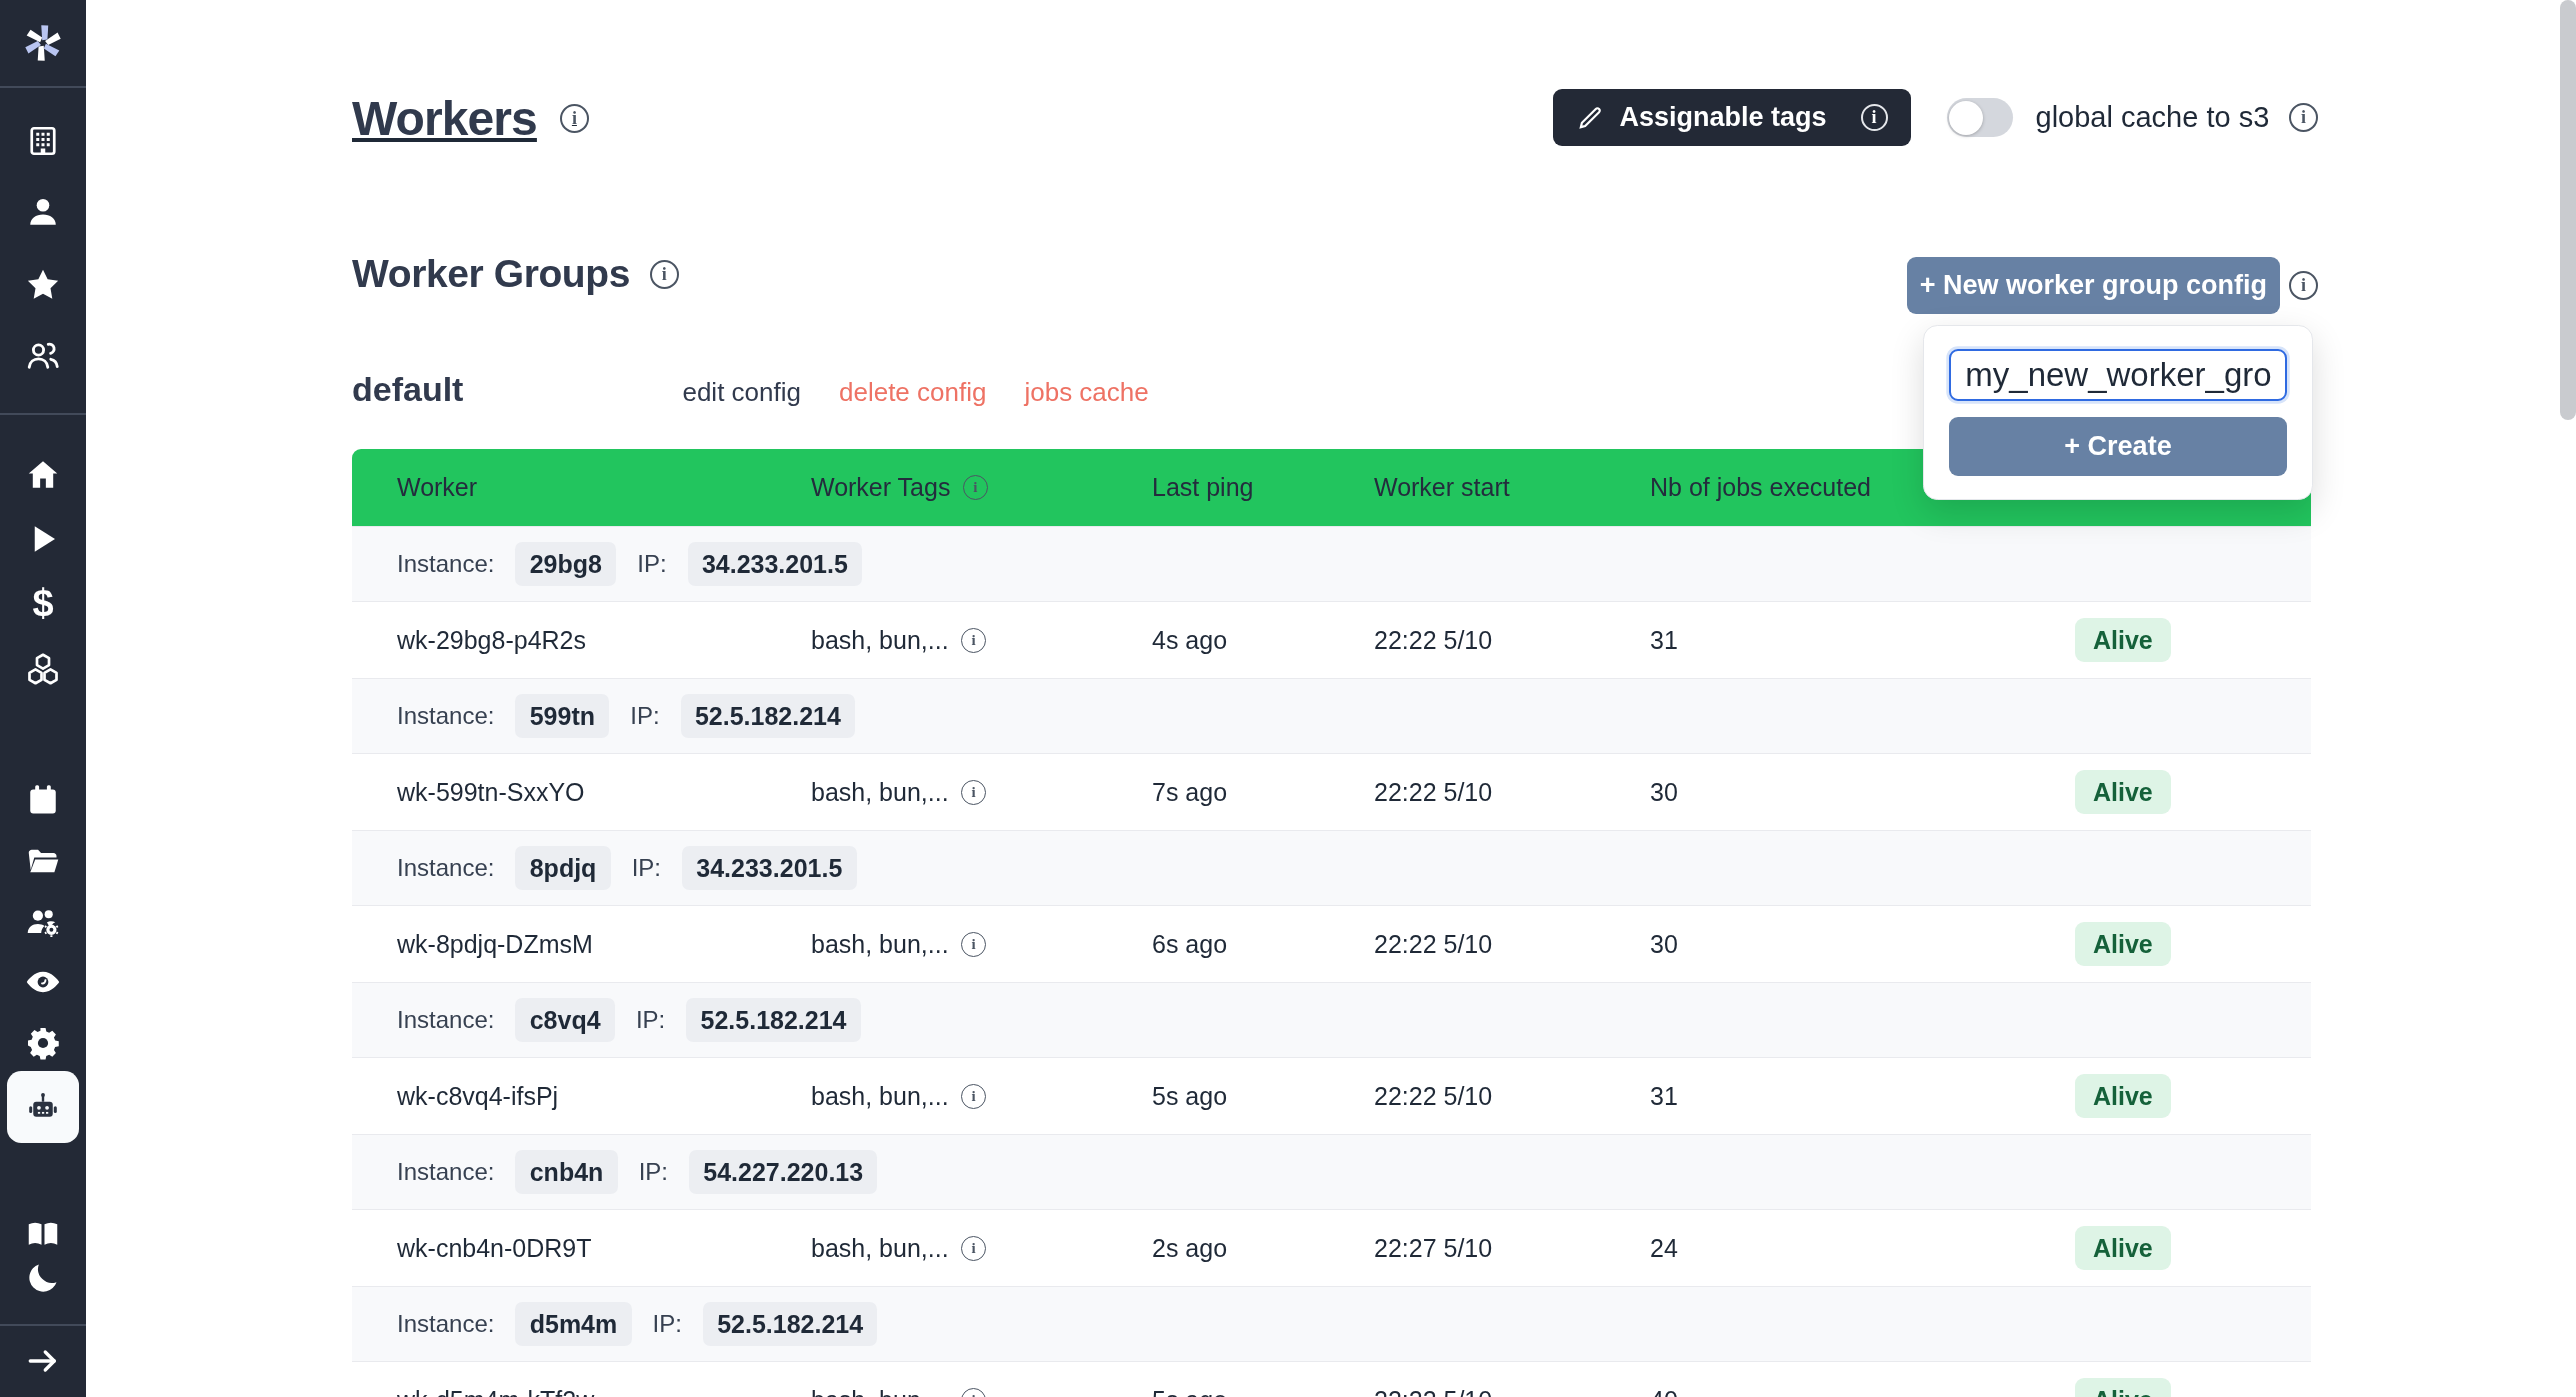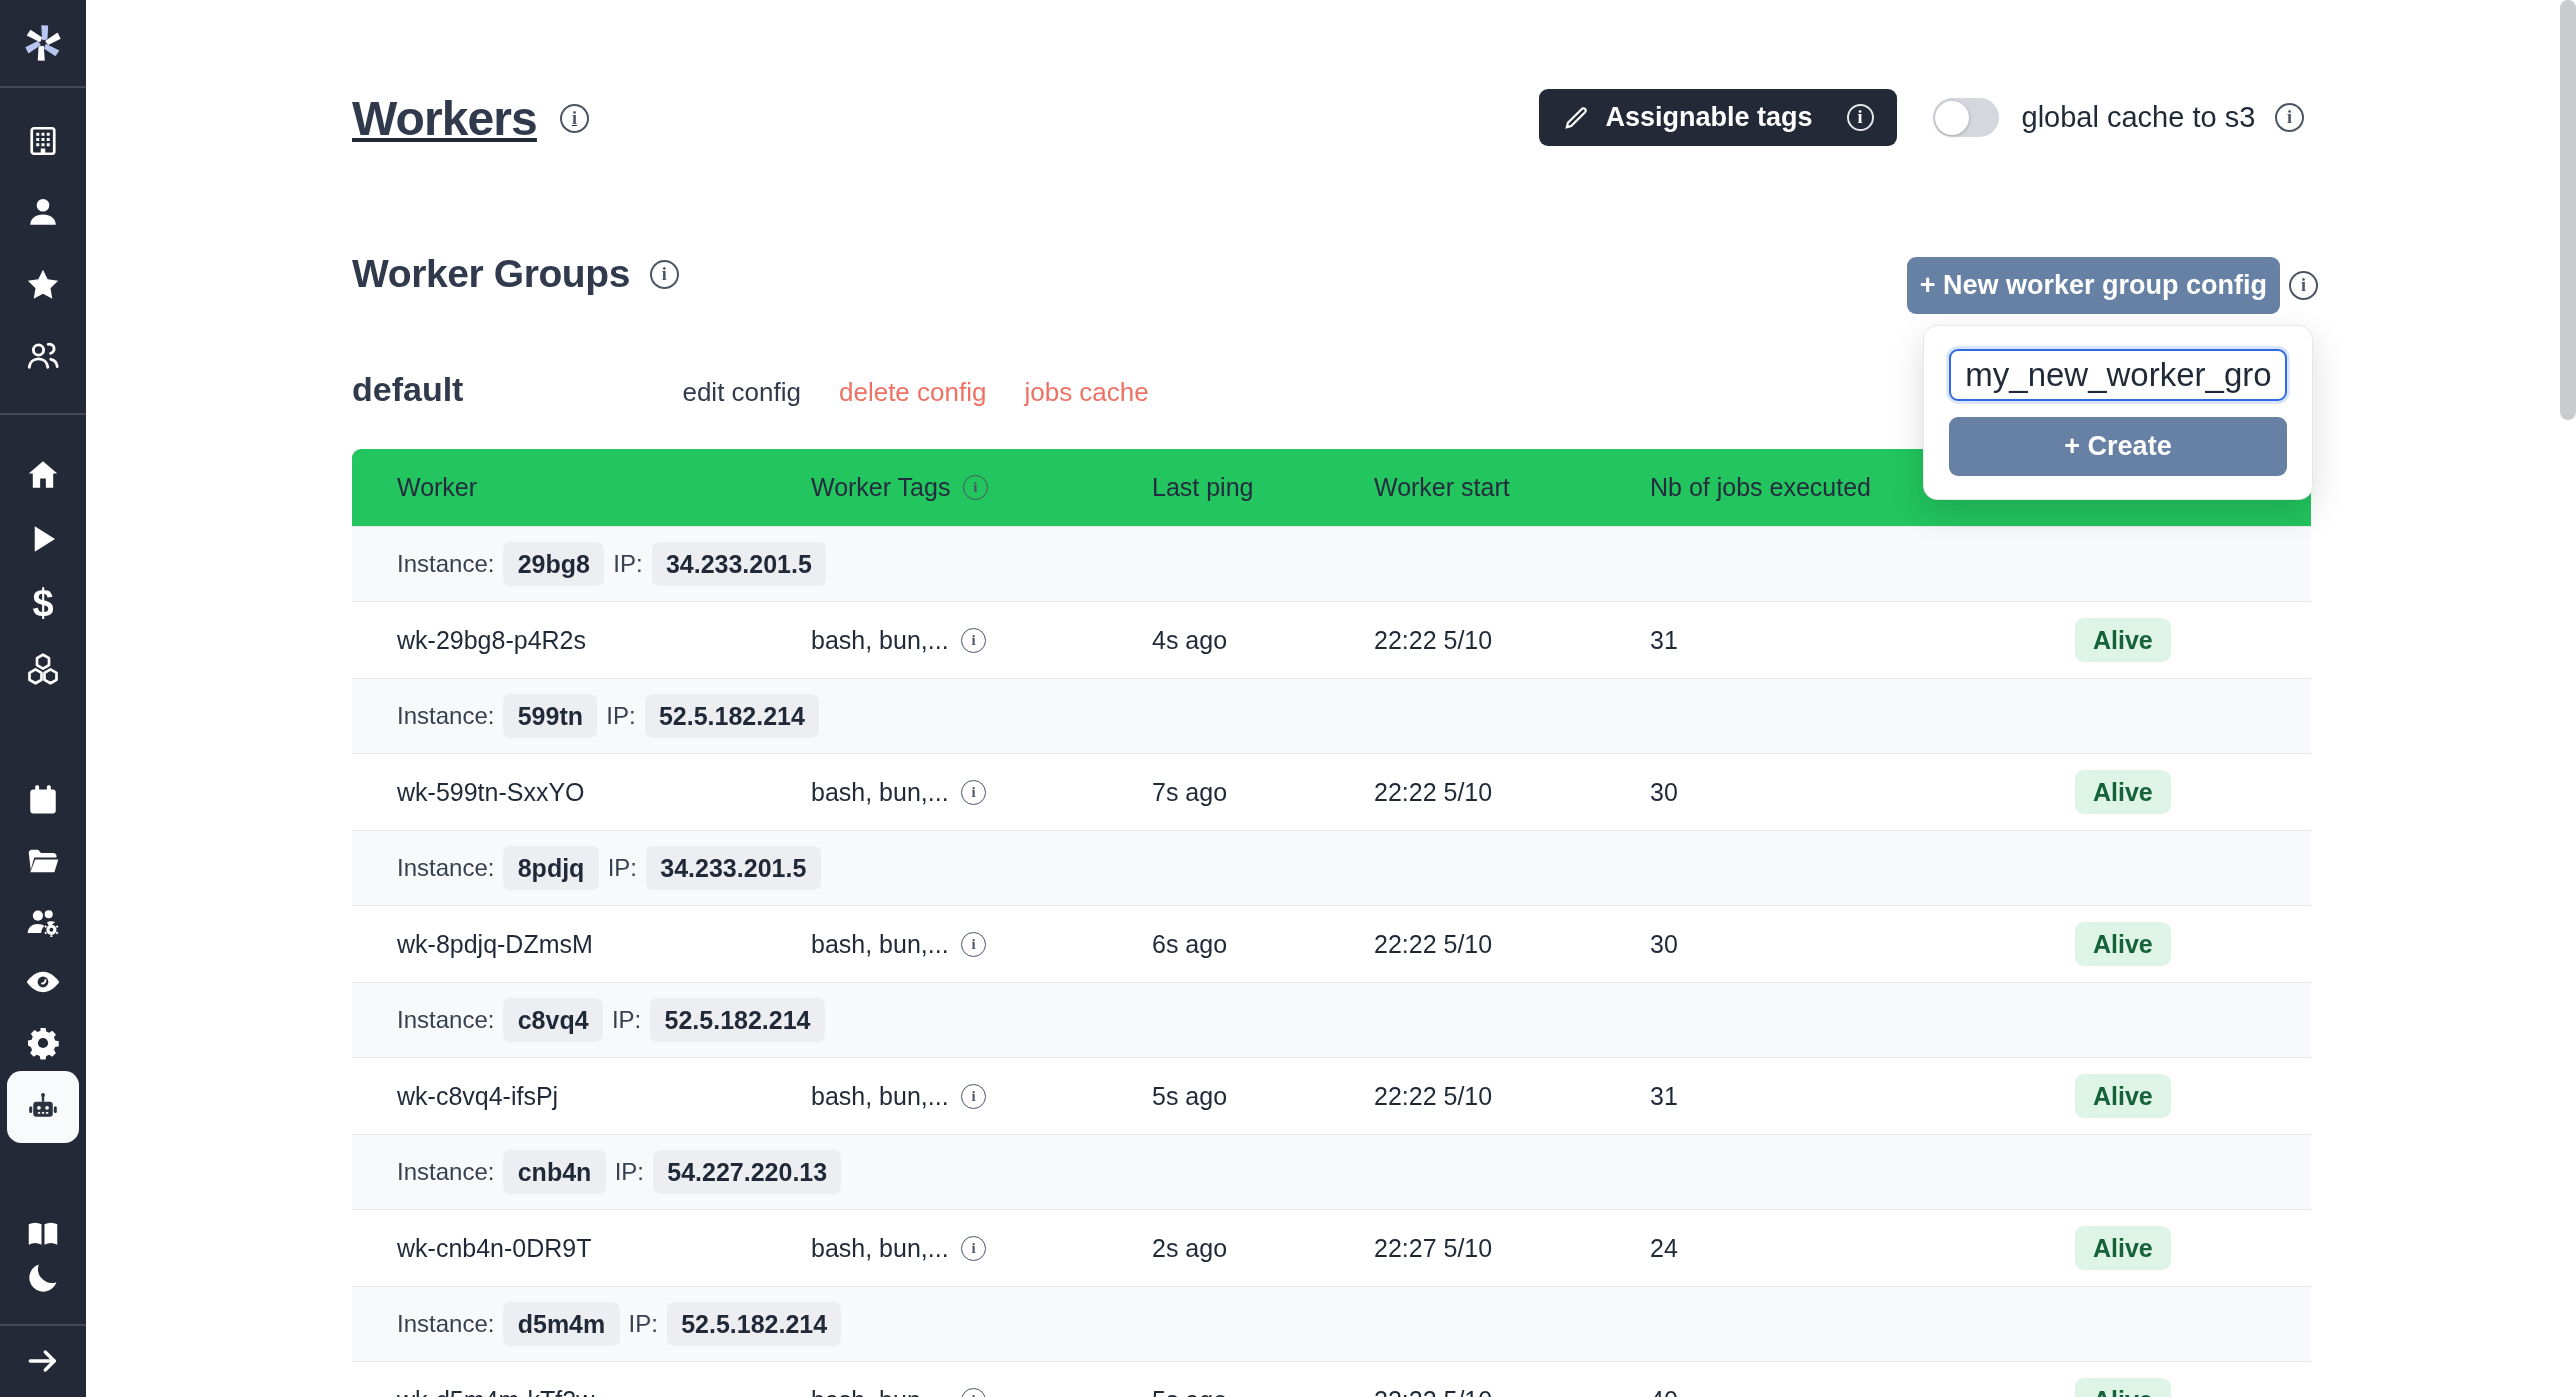--- a/index.html
+++ b/index.html
@@ -18,21 +18,21 @@
 
   
   .ic-info { display:inline-flex; align-items:center; justify-content:center; width:29px; height:29px;
     border:2.2px solid #4b5563; border-radius:50%; font-size:18px; font-weight:700; color:#4b5563;
     font-family:"Liberation Serif",serif; flex:0 0 auto; cursor:pointer; }
   .ic-info.light { border-color:#e5e7eb; color:#fff; width:27px; height:27px; }
 
   
   .title-row { position:absolute; left:352px; top:91px; display:flex; align-items:center; gap:23px;text-decoration:underline; }
   .h1 { font-size:48px; font-weight:700; color:#313a4d; letter-spacing:-0.9px; }
-  .top-controls { position:absolute; right:272px; top:88px; height:59px; display:flex; align-items:center; }
+  .top-controls { position:absolute; right:258px; top:88px; height:59px; display:flex; align-items:center; }
   .btn-dark { height:57px; display:flex; align-items:center; gap:14.3px; padding:0 23px; background:#232936;
     border-radius:9px; color:#fff; font-size:27px; font-weight:700; cursor:pointer; border:none; }
   .btn-ic { width:29px; height:29px; }
   .toggle { width:66px; height:39px; border-radius:19.7px; background:#d4d7dd; position:relative; margin-left:36px; cursor:pointer; flex:0 0 auto; }
   .toggle .knob { position:absolute; left:2.7px; top:2.7px; width:34px; height:34px; border-radius:50%; background:#fff; box-shadow:0 0.9px 3.6px rgba(0,0,0,.25); }
   .cache-label { margin-left:23px; font-size:29px; color:#1f2937; }
   .top-controls .ic-info { margin-left:19.7px; }
 
   
   .wg-row { position:absolute; left:352px; top:252px; display:flex; align-items:center; gap:19.7px; }
@@ -54,21 +54,21 @@
   .h3 { font-size:34px; font-weight:700; color:#313a4d; margin-right:219px; }
   .glink { font-size:26px; font-weight:500; color:#313a4d; margin-right:38px; cursor:pointer; }
   .glink.danger { color:#ee7264; }
 
   
   .wtable { position:absolute; left:352px; top:449px; width:1959px; }
   .thead { display:grid; grid-template-columns:45px 414px 341px 222px 276px 425px 1fr; align-items:center;
     height:77px; background:#22c55e; border-radius:9px 9px 0 0; }
   .th { font-size:25px; font-weight:500; color:#242c3d; display:flex; align-items:center; gap:12.5px; }
   .th .ic-info { width:25px; height:25px; font-size:15px; border-width:1.8px; }
-  .row-instance { height:75px; background:#f8f9fb; display:flex; align-items:center; padding-left:45px; gap:9px; border-top:1.8px solid #e9eaee; }
+  .row-instance { height:75px; background:#f8f9fb; display:flex; align-items:center; padding-left:45px; gap:21px; border-top:1.8px solid #e9eaee; }
   .ilabel { font-size:24px; color:#374151; }
   .pill { background:#eceef2; border-radius:7.2px; padding:7.2px 14.3px; font-size:25px; font-weight:700; color:#1f2937; }
   .row-worker { height:77px; background:#fff; display:grid; grid-template-columns:45px 414px 341px 222px 276px 425px 1fr;
     align-items:center; border-top:1.8px solid #e9eaee; }
   .cell { font-size:25px; color:#1f2937; display:flex; align-items:center; gap:12.5px; }
   .cell .ic-info { width:25px; height:25px; font-size:15px; border-width:1.8px; }
   .badge-alive { display:inline-block; background:#def4e6; color:#15613a; font-size:25px; font-weight:600;
     padding:7.2px 18px; border-radius:9px; }
 
   

